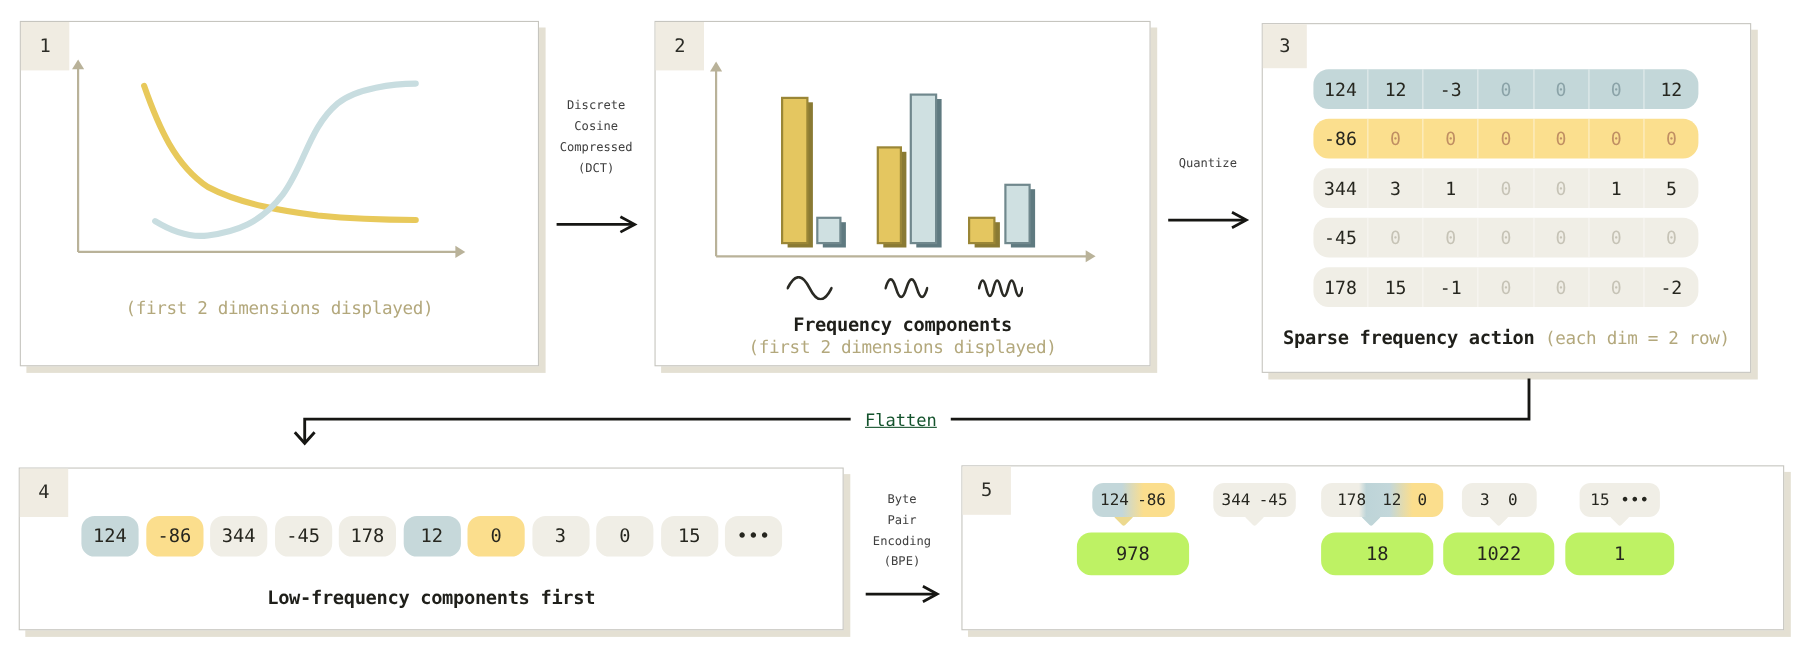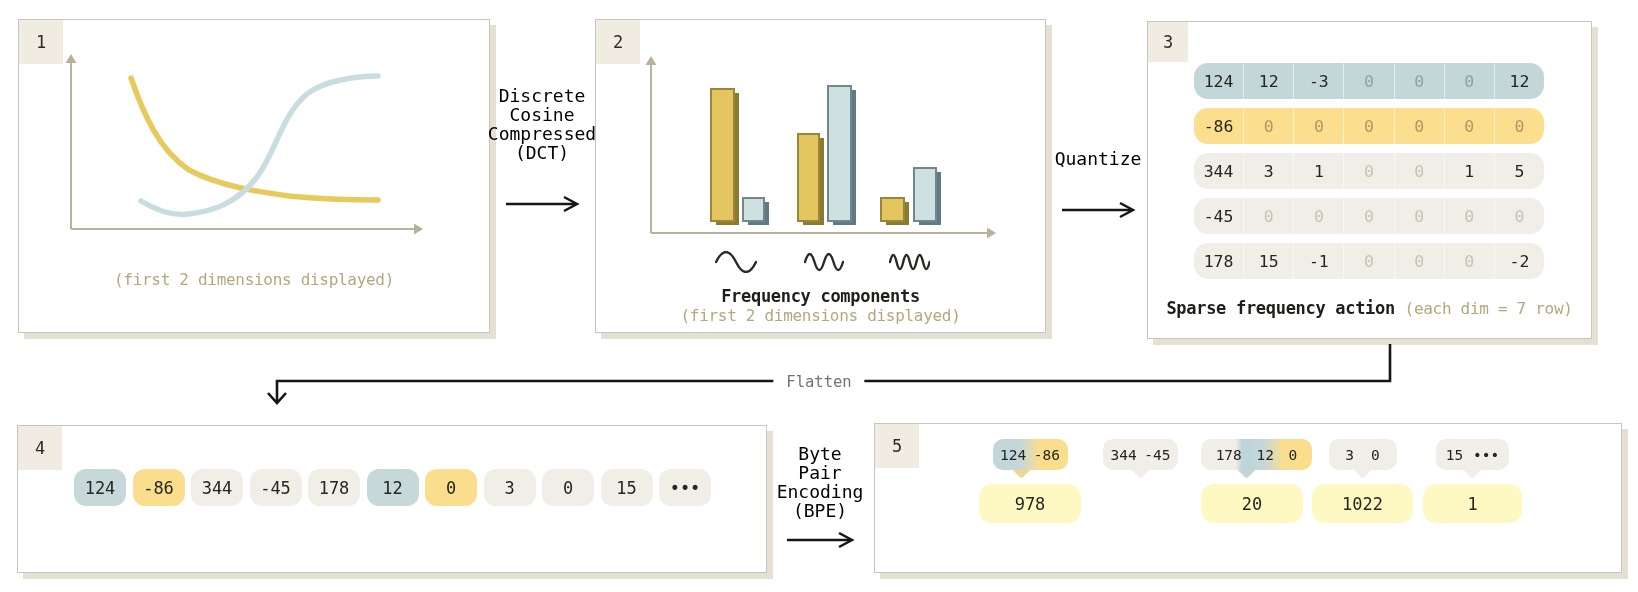--- a/index.html
+++ b/index.html
@@ -10,21 +10,21 @@
   #panel2{left:595px;top:19px;width:451px;height:314px;}
   #panel3{left:1147px;top:21px;width:445px;height:318px;}
   #panel4{left:17px;top:425px;width:750px;height:148px;}
   #panel5{left:874px;top:423px;width:748px;height:150px;}
   .badge{position:absolute;left:0;top:0;width:44px;height:44px;background:#f0ece2;
          display:flex;align-items:center;justify-content:center;font-size:17px;color:#2c2c26;}
   .cap{position:absolute;left:0;right:0;text-align:center;line-height:20px;}
   .cap .t{font-weight:bold;font-size:17px;color:#1f1f1a;letter-spacing:-0.3px;}
   .cap .s{font-size:16px;color:#b3a87c;letter-spacing:-0.3px;}
   
-  .conn{position:absolute;text-align:center;font-size:18px;line-height:19px;color:#000000;}
+  .conn{position:absolute;text-align:center;font-size:11px;line-height:19px;color:#404040;}
   .conn .b{font-weight:normal;}
   .arrow-svg{display:block;margin:0 auto;}
   
   .mrow{position:absolute;left:46px;width:350px;height:36px;border-radius:14px;display:flex;overflow:hidden;}
   .m-blue{background:#c3d7d9;}
   .m-yellow{background:#fbdf8e;}
   .m-gray{background:#f0eee6;}
   .mcell{flex:1;display:flex;align-items:center;justify-content:center;font-size:16.5px;color:#26261f;}
   .mcell + .mcell{border-left:1.5px solid rgba(255,255,255,0.55);}
   .m-blue .muted{color:#8ba3a8;}
@@ -41,25 +41,25 @@
   .bubble{position:relative;margin:0 auto;height:31px;border-radius:10px;
           display:flex;align-items:center;justify-content:space-evenly;
           font-size:14.5px;color:#26261f;z-index:2;}
   .bub-gray{background:#f0eee6;}
   .bub-mix2{background:linear-gradient(90deg,#c3d7da 0%,#c3d7da 36%,#fbde8d 62%,#fbde8d 100%);}
   .bub-mix3{background:linear-gradient(90deg,#f0eee6 0%,#f0eee6 31%,#bdd4d8 37%,#c3d7da 56%,#fbde8d 75%,#fbde8d 100%);}
   .tail{position:absolute;top:24px;width:13px;height:13px;transform:rotate(45deg);border-radius:2px;z-index:1;}
   .tail-gray{background:#f0eee6;}
   .tail-blue{background:#bfd5d8;}
   .tail-mix{background:#ecd98f;}
-  .green{position:absolute;left:0;right:0;top:45px;height:39px;border-radius:13px;background:#fef9c3;
+  .green{position:absolute;left:0;right:0;top:45px;height:39px;border-radius:13px;background:#bef264;
          display:flex;align-items:center;justify-content:center;font-size:17px;color:#26261f;}
   
   #flattenLabel{position:absolute;left:819px;top:372px;transform:translateX(-50%);
-                background:#ffffff;padding:0 13px;font-size:15.5px;line-height:20px;color:#737373;}
+                background:#ffffff;padding:0 13px;font-size:15.5px;line-height:20px;color:#14532d;text-decoration:underline;}
   .wave{position:absolute;top:231px;}
 </style>
 </head>
 <body>
 
 <div class="canvas">
 
   <div class="panel" id="panel1">
     <div class="badge">1</div>
     <svg width="469" height="250">
@@ -122,21 +122,21 @@
     </svg>
     <svg class="wave" style="left:293px;" width="41" height="22" viewBox="0 0 41 22">
       <path d="M1 11 Q4.3 -3 7.6 11 Q10.9 25 14.2 11 Q17.5 -3 20.8 11 Q24.1 25 27.4 11 Q30.7 -3 34 11 Q37.3 25 40.6 11" fill="none" stroke="#2a2a24" stroke-width="2.4" stroke-linecap="round"></path>
     </svg>
     <div class="cap" style="top:266px;">
       <div class="t">Frequency components</div>
       <div class="s">(first 2 dimensions displayed)</div>
     </div>
   </div>
 
-  <div class="conn" id="quant" style="left:1038px;top:149px;width:120px;">
+  <div class="conn" id="quant" style="left:1038px;top:139px;width:120px;">
     <div>Quantize</div>
     <svg class="arrow-svg" style="margin-top:33px;" width="76" height="18">
       <g stroke="#161613" stroke-width="2.5" fill="none">
         <line x1="2" y1="9" x2="72" y2="9"></line>
           <path d="M60 2 L73 9 L60 16"></path>
       </g>
     </svg>
   </div>
 
   <div class="panel" id="panel3">
@@ -183,21 +183,21 @@
           <span class="mcell">15</span>
           <span class="mcell">-1</span>
           <span class="mcell muted">0</span>
           <span class="mcell muted">0</span>
           <span class="mcell muted">0</span>
           <span class="mcell">-2</span>
         </div>
       </div>
     <div class="cap" style="top:276px;">
       <span class="t">Sparse frequency action</span>
-      <span class="s">(each dim = 7 row)</span>
+      <span class="s">(each dim = 2 row)</span>
     </div>
   </div>
 
   <svg style="position:absolute;left:0;top:338px;" width="1638" height="74">
     <g stroke="#161613" stroke-width="2.6" fill="none">
       <path d="M1390 6 L1390 43 L277 43 L277 64"></path>
       <path d="M268 55 L277 65 L286 55"></path>
     </g>
   </svg>
   <div id="flattenLabel">Flatten</div>
@@ -210,20 +210,23 @@
         <div class="tok t-gray" style="left: 173px;">344</div>
         <div class="tok t-gray" style="left: 231.5px;">-45</div>
         <div class="tok t-gray" style="left: 290px;">178</div>
         <div class="tok t-blue" style="left: 348.5px;">12</div>
         <div class="tok t-yellow" style="left: 407px;">0</div>
         <div class="tok t-gray" style="left: 465.5px;">3</div>
         <div class="tok t-gray" style="left: 524px;">0</div>
         <div class="tok t-gray" style="left: 582.5px;">15</div>
         <div class="tok t-gray" style="left: 641px;">•••</div>
       </div>
+    <div class="cap" style="top:108px;">
+      <span class="t">Low-frequency components first</span>
+    </div>
   </div>
 
   <div class="conn" id="bpe" style="left:762px;top:444px;width:116px;">
     <div>Byte</div>
     <div>Pair</div>
     <div>Encoding</div>
     <div class="b">(BPE)</div>
     <svg class="arrow-svg" style="margin-top:11px;" width="70" height="18">
       <g stroke="#161613" stroke-width="2.5" fill="none">
         <line x1="2" y1="9" x2="66" y2="9"></line>
@@ -250,21 +253,21 @@
             <span>-45</span>
           </div>
         </div>
         <div class="grp" style="left: 326px; width: 102px;">
           <div class="tail tail-blue" style="left: 38.95px;"></div>
           <div class="bubble bub-mix3" style="width: 111px;">
             <span>178</span>
             <span>12</span>
             <span>0</span>
           </div>
-          <div class="green">20</div>
+          <div class="green">18</div>
         </div>
         <div class="grp" style="left: 437px; width: 101px;">
           <div class="tail tail-gray" style="left: 44px;"></div>
           <div class="bubble bub-gray" style="width: 68px;">
             <span>3</span>
             <span>0</span>
           </div>
           <div class="green">1022</div>
         </div>
         <div class="grp" style="left: 548px; width: 99px;">

